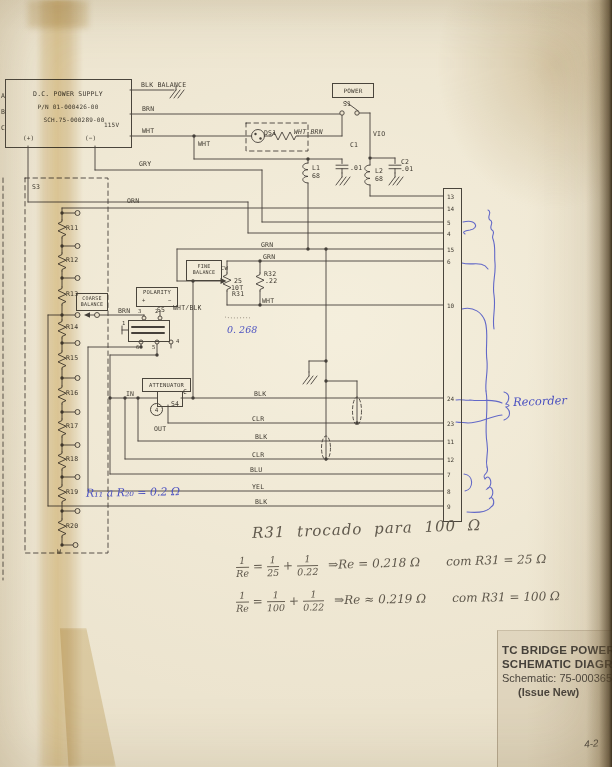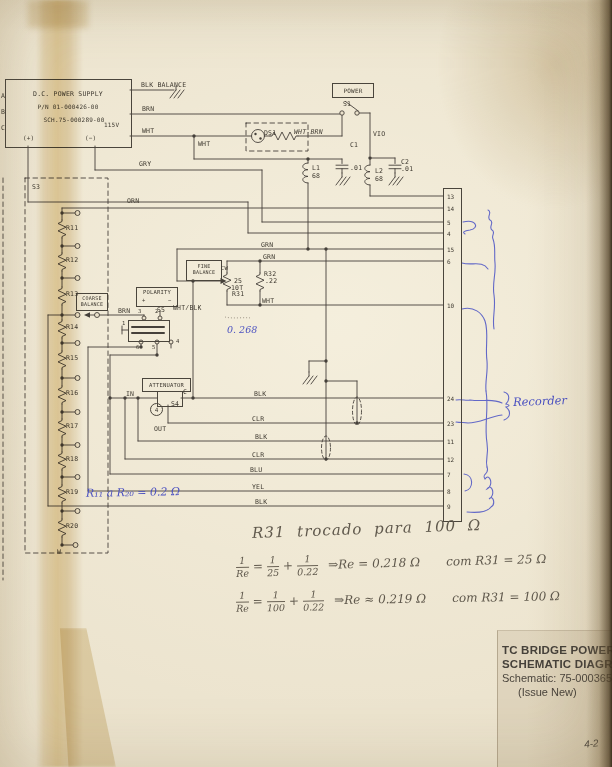--- a/index.html
+++ b/index.html
@@ -346,21 +346,21 @@
     <span>+</span>
     <span class="frac"><span class="num">1</span><span class="den">0.22</span></span>
     <span class="res">⇒Re ≈ 0.219 Ω</span>
     <span class="tail">com R31 = 100 Ω</span>
   </div>
 
   <div class="sheet"></div>
   <div class="tb1" style="left:502px;top:644px;">TC BRIDGE POWER UNIT</div>
   <div class="tb1" style="left:502px;top:658px;">SCHEMATIC DIAGRAM</div>
   <div class="tb2" style="left:502px;top:672px;">Schematic: 75-000365-00</div>
-  <div class="tb2" style="left:518px;top:686px;">(Issue New)</div>
+  <div class="tb2" style="left:518px;top:686px;font-weight:bold;">(Issue New)</div>
   <div class="tb2" style="left:584px;top:738px;font-style:italic;transform:rotate(-6deg);font-size:10px;">4-2</div>
 
   <div class="tape-main"></div>
   <div class="tape-top"></div>
   <div class="tape-wedge"></div>
   <div class="stain-tr"></div>
   <div class="edge-right"></div>
   <div class="vig"></div>
 </div>
 

